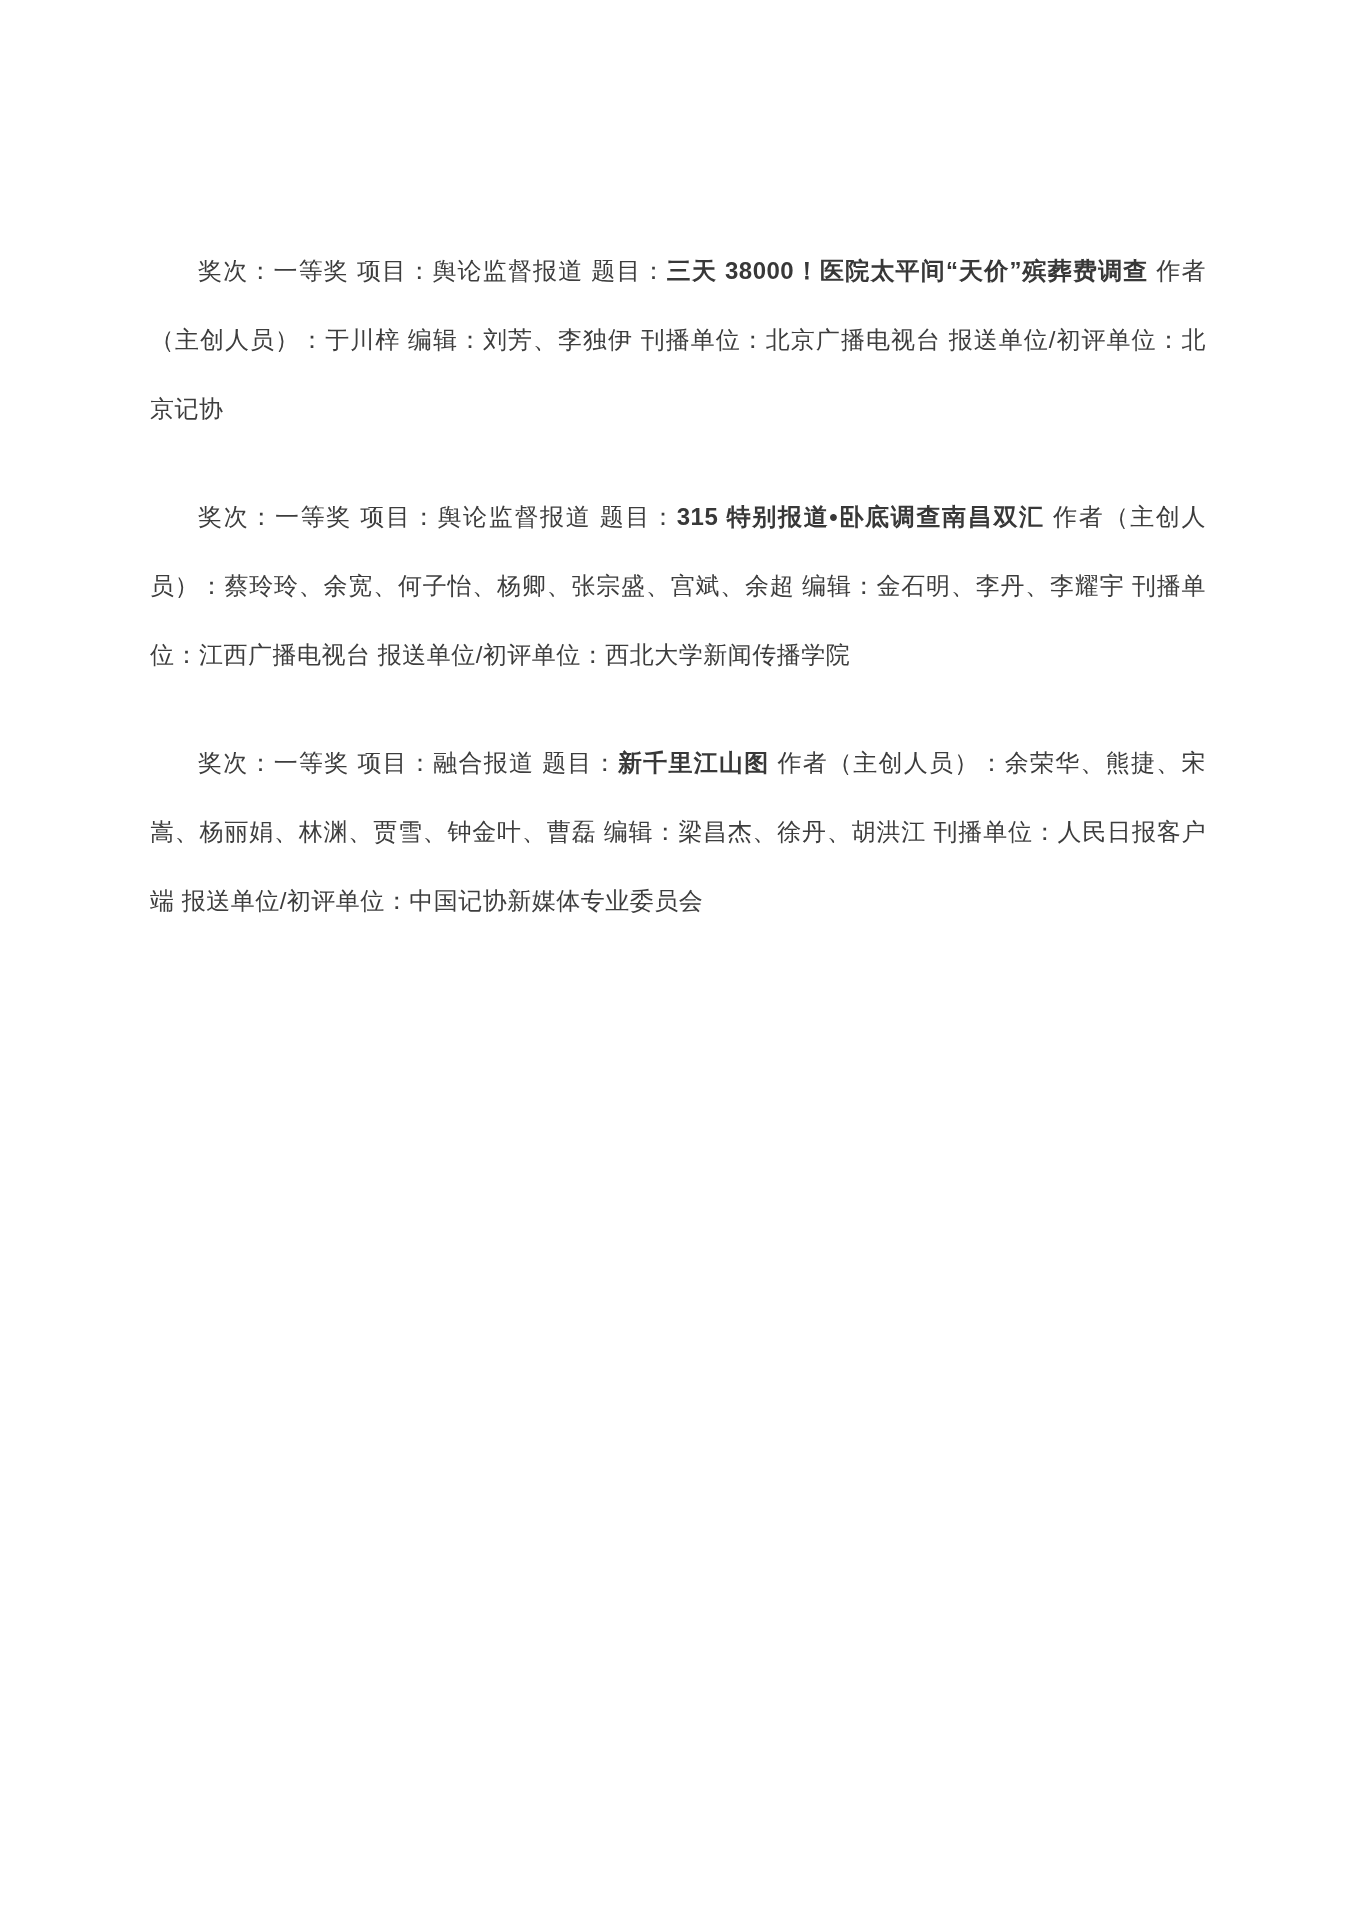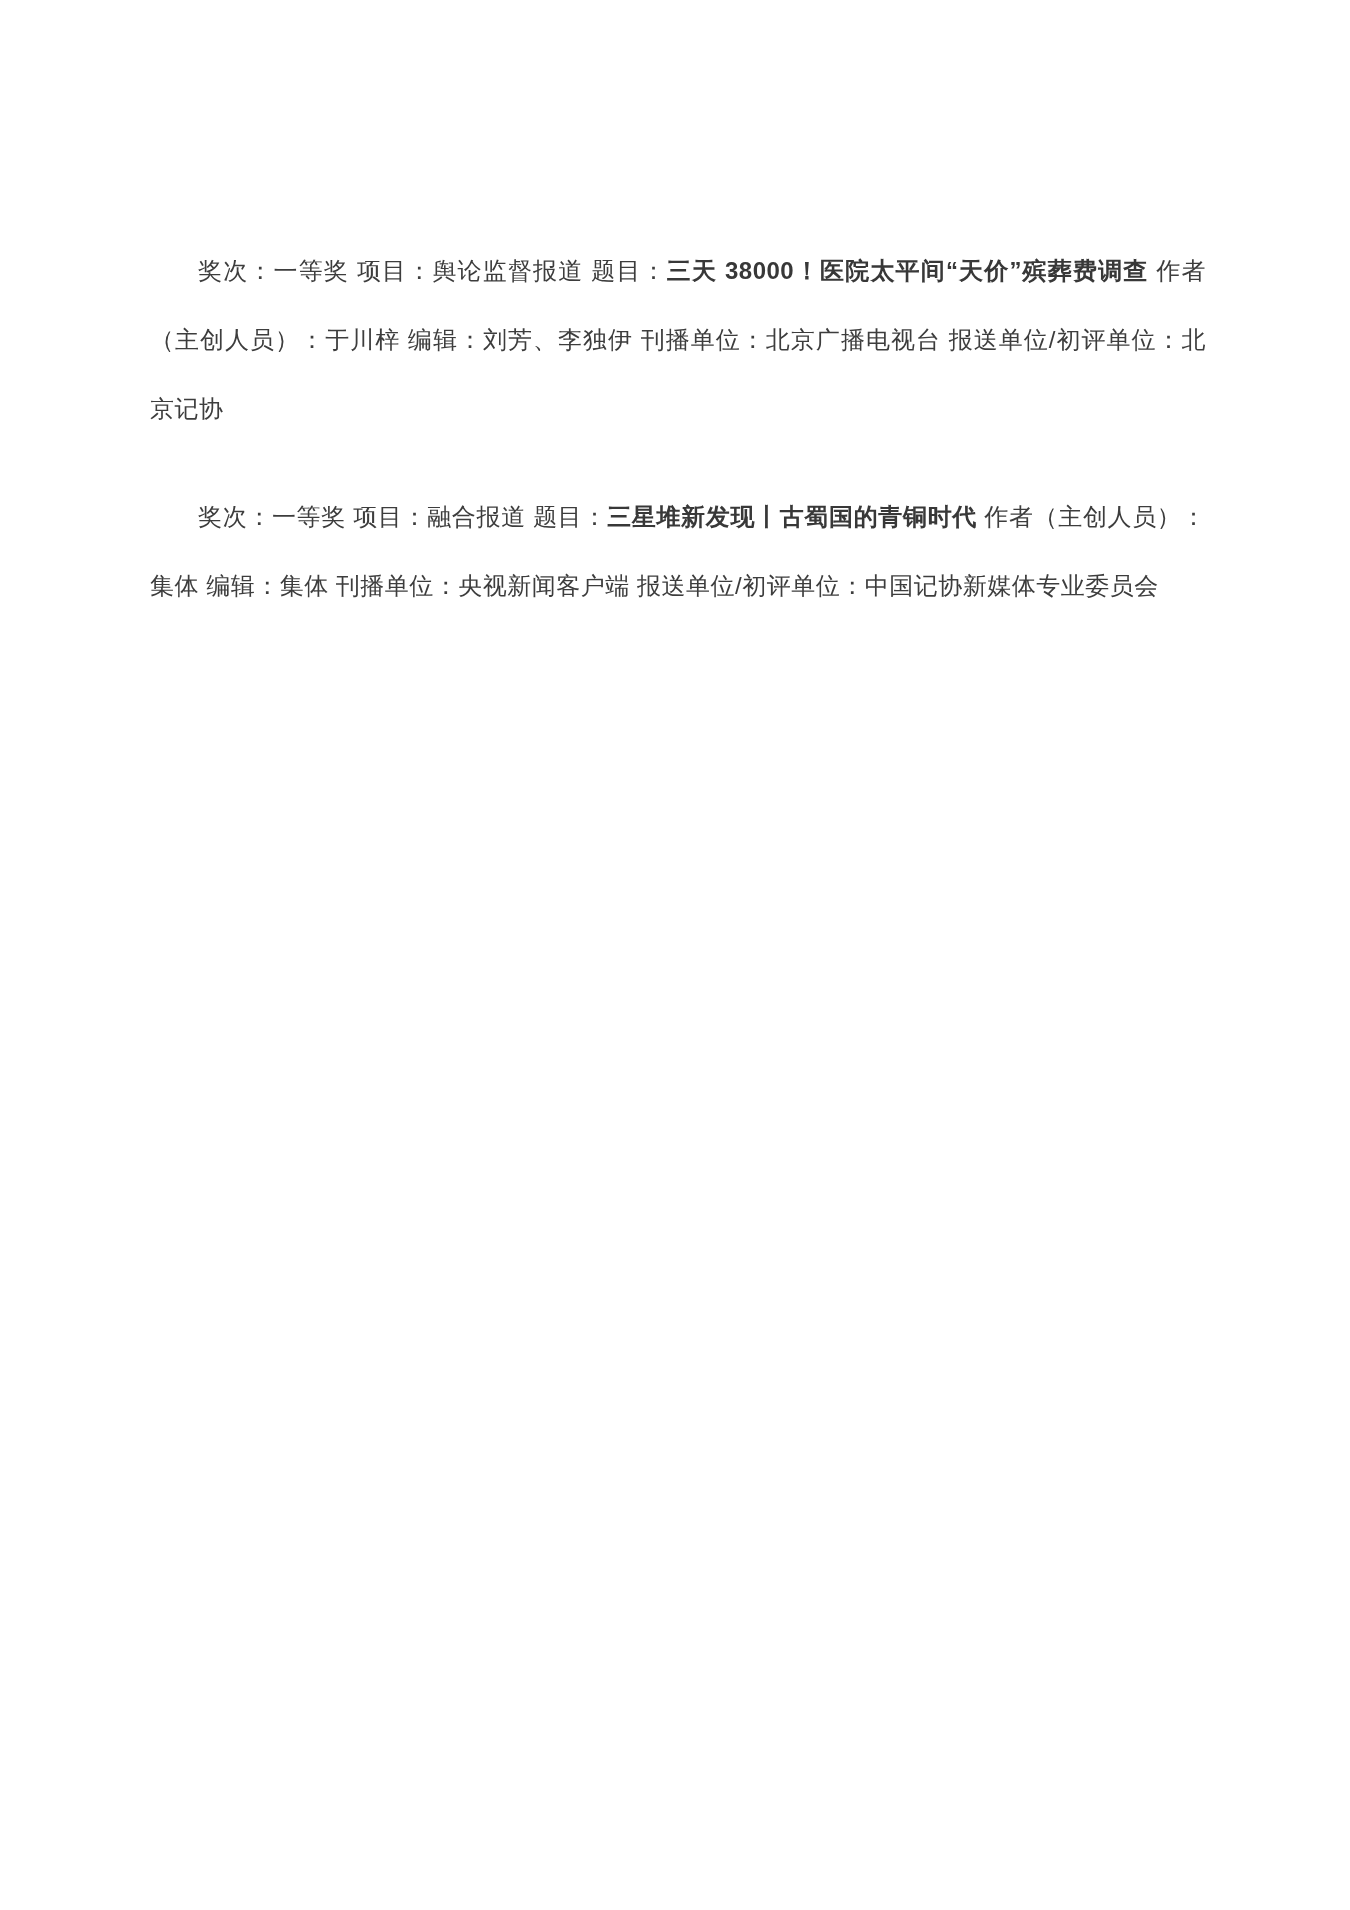--- a/index.html
+++ b/index.html
@@ -40,20 +40,21 @@
   }
 </style>
 </head>
 <body>
 
 <div class="page">
   <div class="content">
 
     <p class="entry"><span>奖次：一等奖 项目：舆论监督报道 题目：</span><strong>三天 38000！医院太平间“天价”殡葬费调查</strong><span> 作者（主创人员）：于川梓 编辑：刘芳、李独伊 刊播单位：北京广播电视台 报送单位/初评单位：北京记协</span></p>
 
+    <p class="entry"><span>奖次：一等奖 项目：舆论监督报道 题目：</span><strong>315 特别报道•卧底调查南昌双汇</strong><span> 作者（主创人员）：蔡玲玲、余宽、何子怡、杨卿、张宗盛、宫斌、余超 编辑：金石明、李丹、李耀宇 刊播单位：江西广播电视台 报送单位/初评单位：西北大学新闻传播学院</span></p>
 
+    <p class="entry"><span>奖次：一等奖 项目：融合报道 题目：</span><strong>新千里江山图</strong><span> 作者（主创人员）：余荣华、熊捷、宋嵩、杨丽娟、林渊、贾雪、钟金叶、曹磊 编辑：梁昌杰、徐丹、胡洪江 刊播单位：人民日报客户端 报送单位/初评单位：中国记协新媒体专业委员会</span></p>
 
-    <p class="entry"><span>奖次：一等奖 项目：融合报道 题目：</span><strong>三星堆新发现丨古蜀国的青铜时代</strong><span> 作者（主创人员）：集体 编辑：集体 刊播单位：央视新闻客户端 报送单位/初评单位：中国记协新媒体专业委员会</span></p>
 
 
 
   </div>
 </div>
 
 </body></html>

